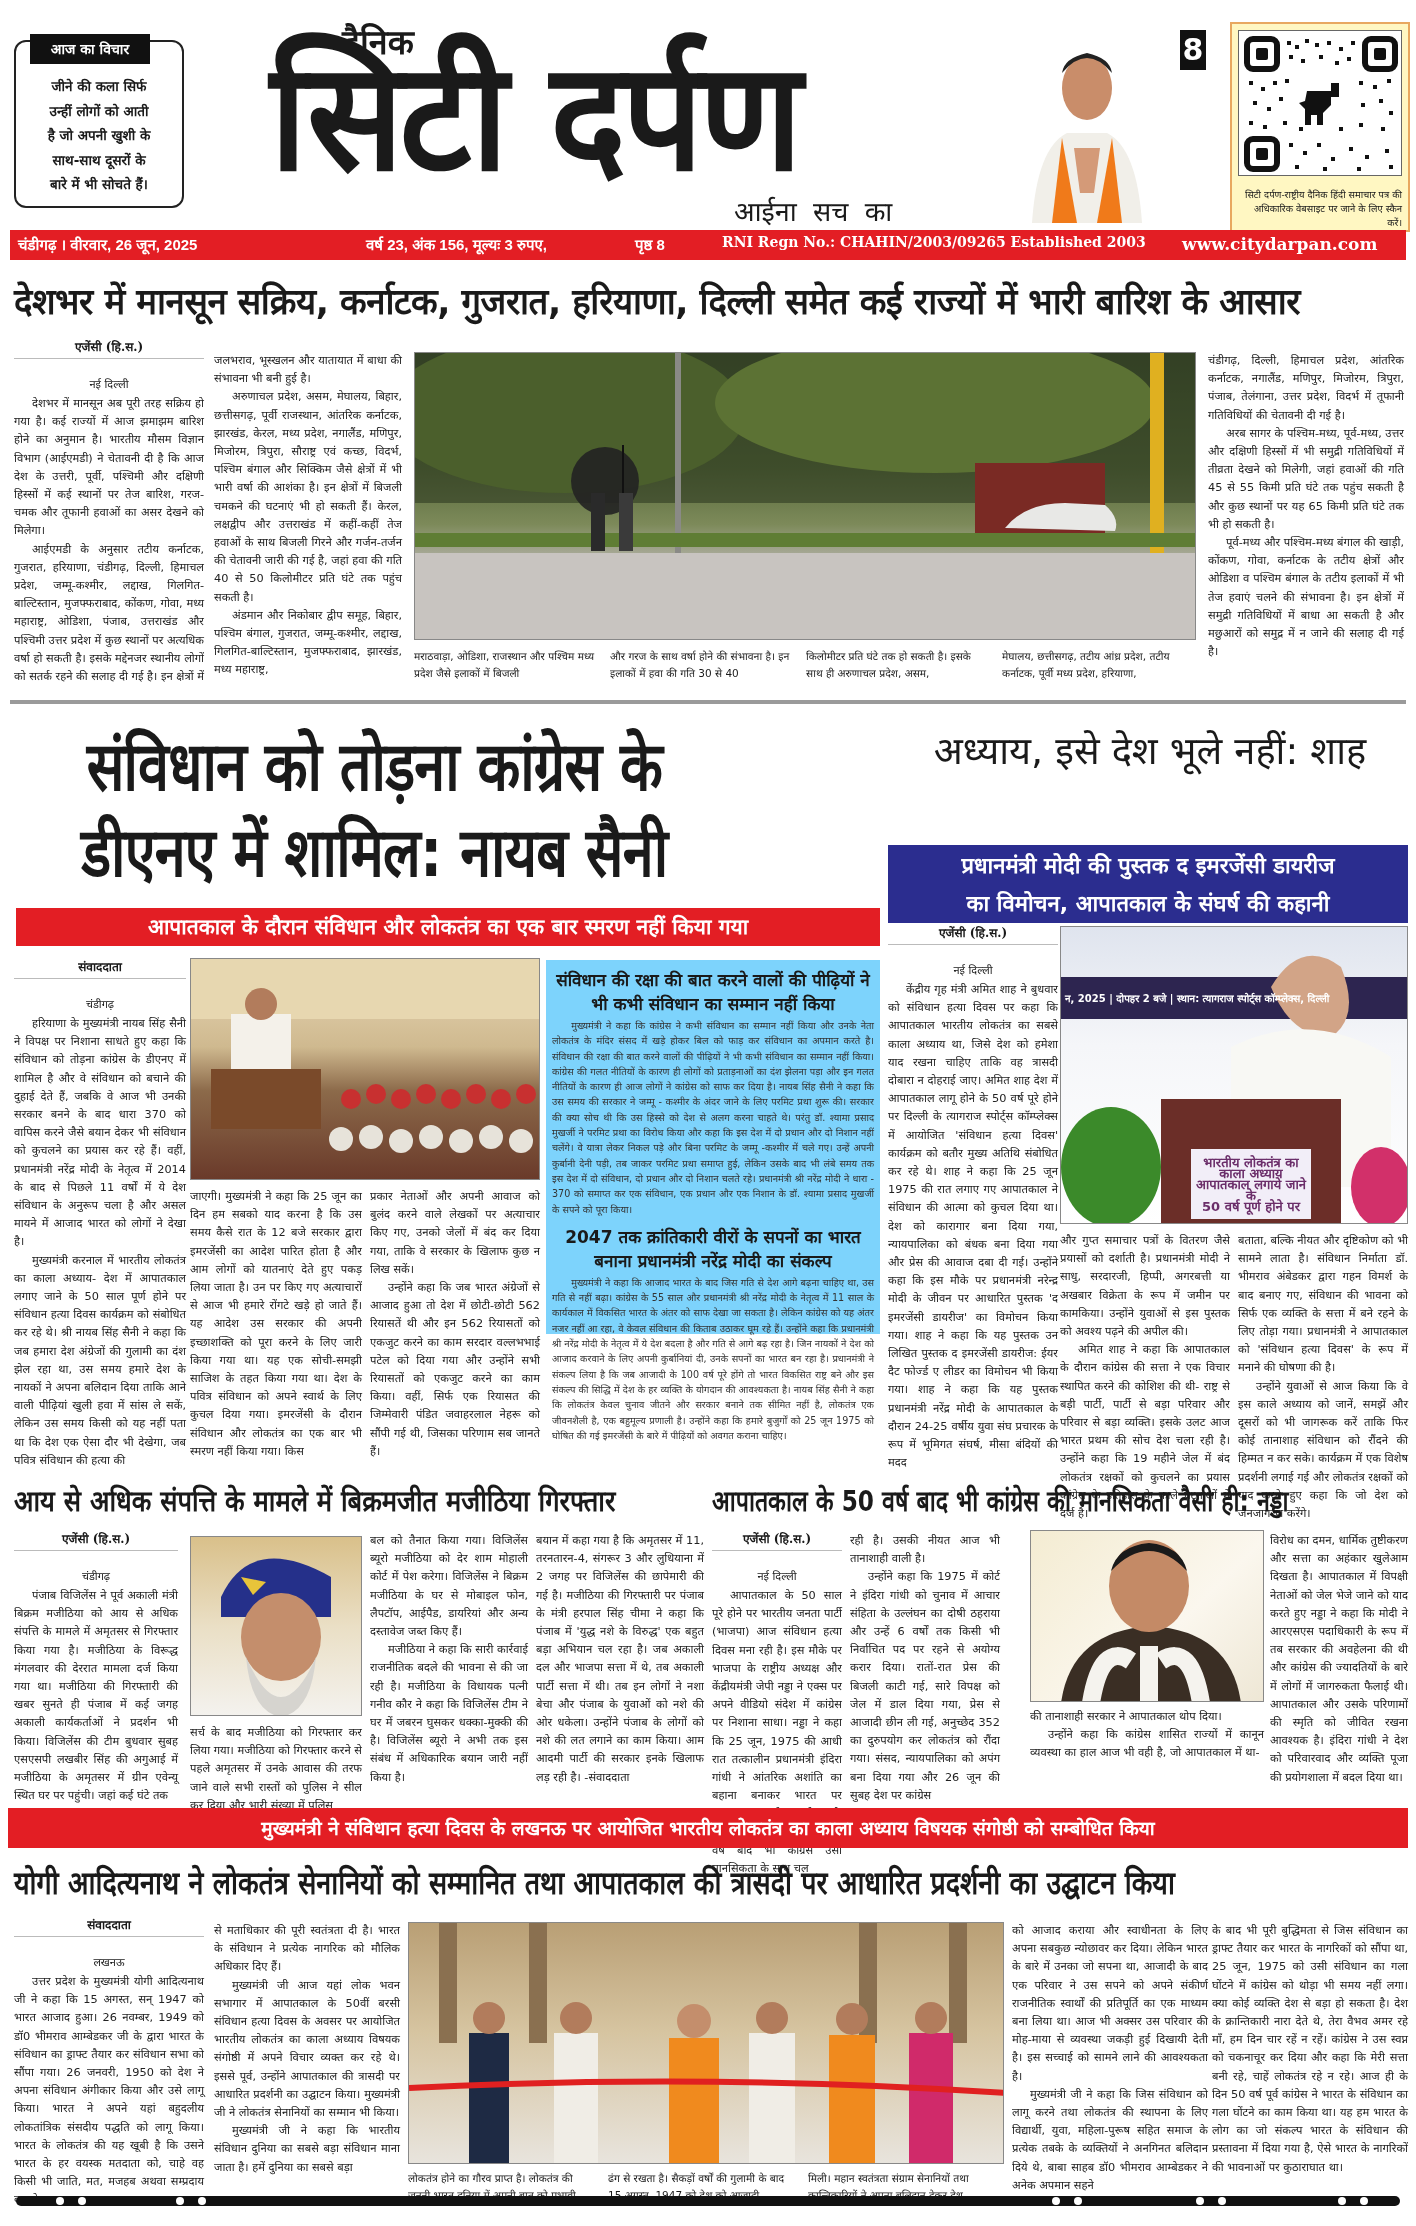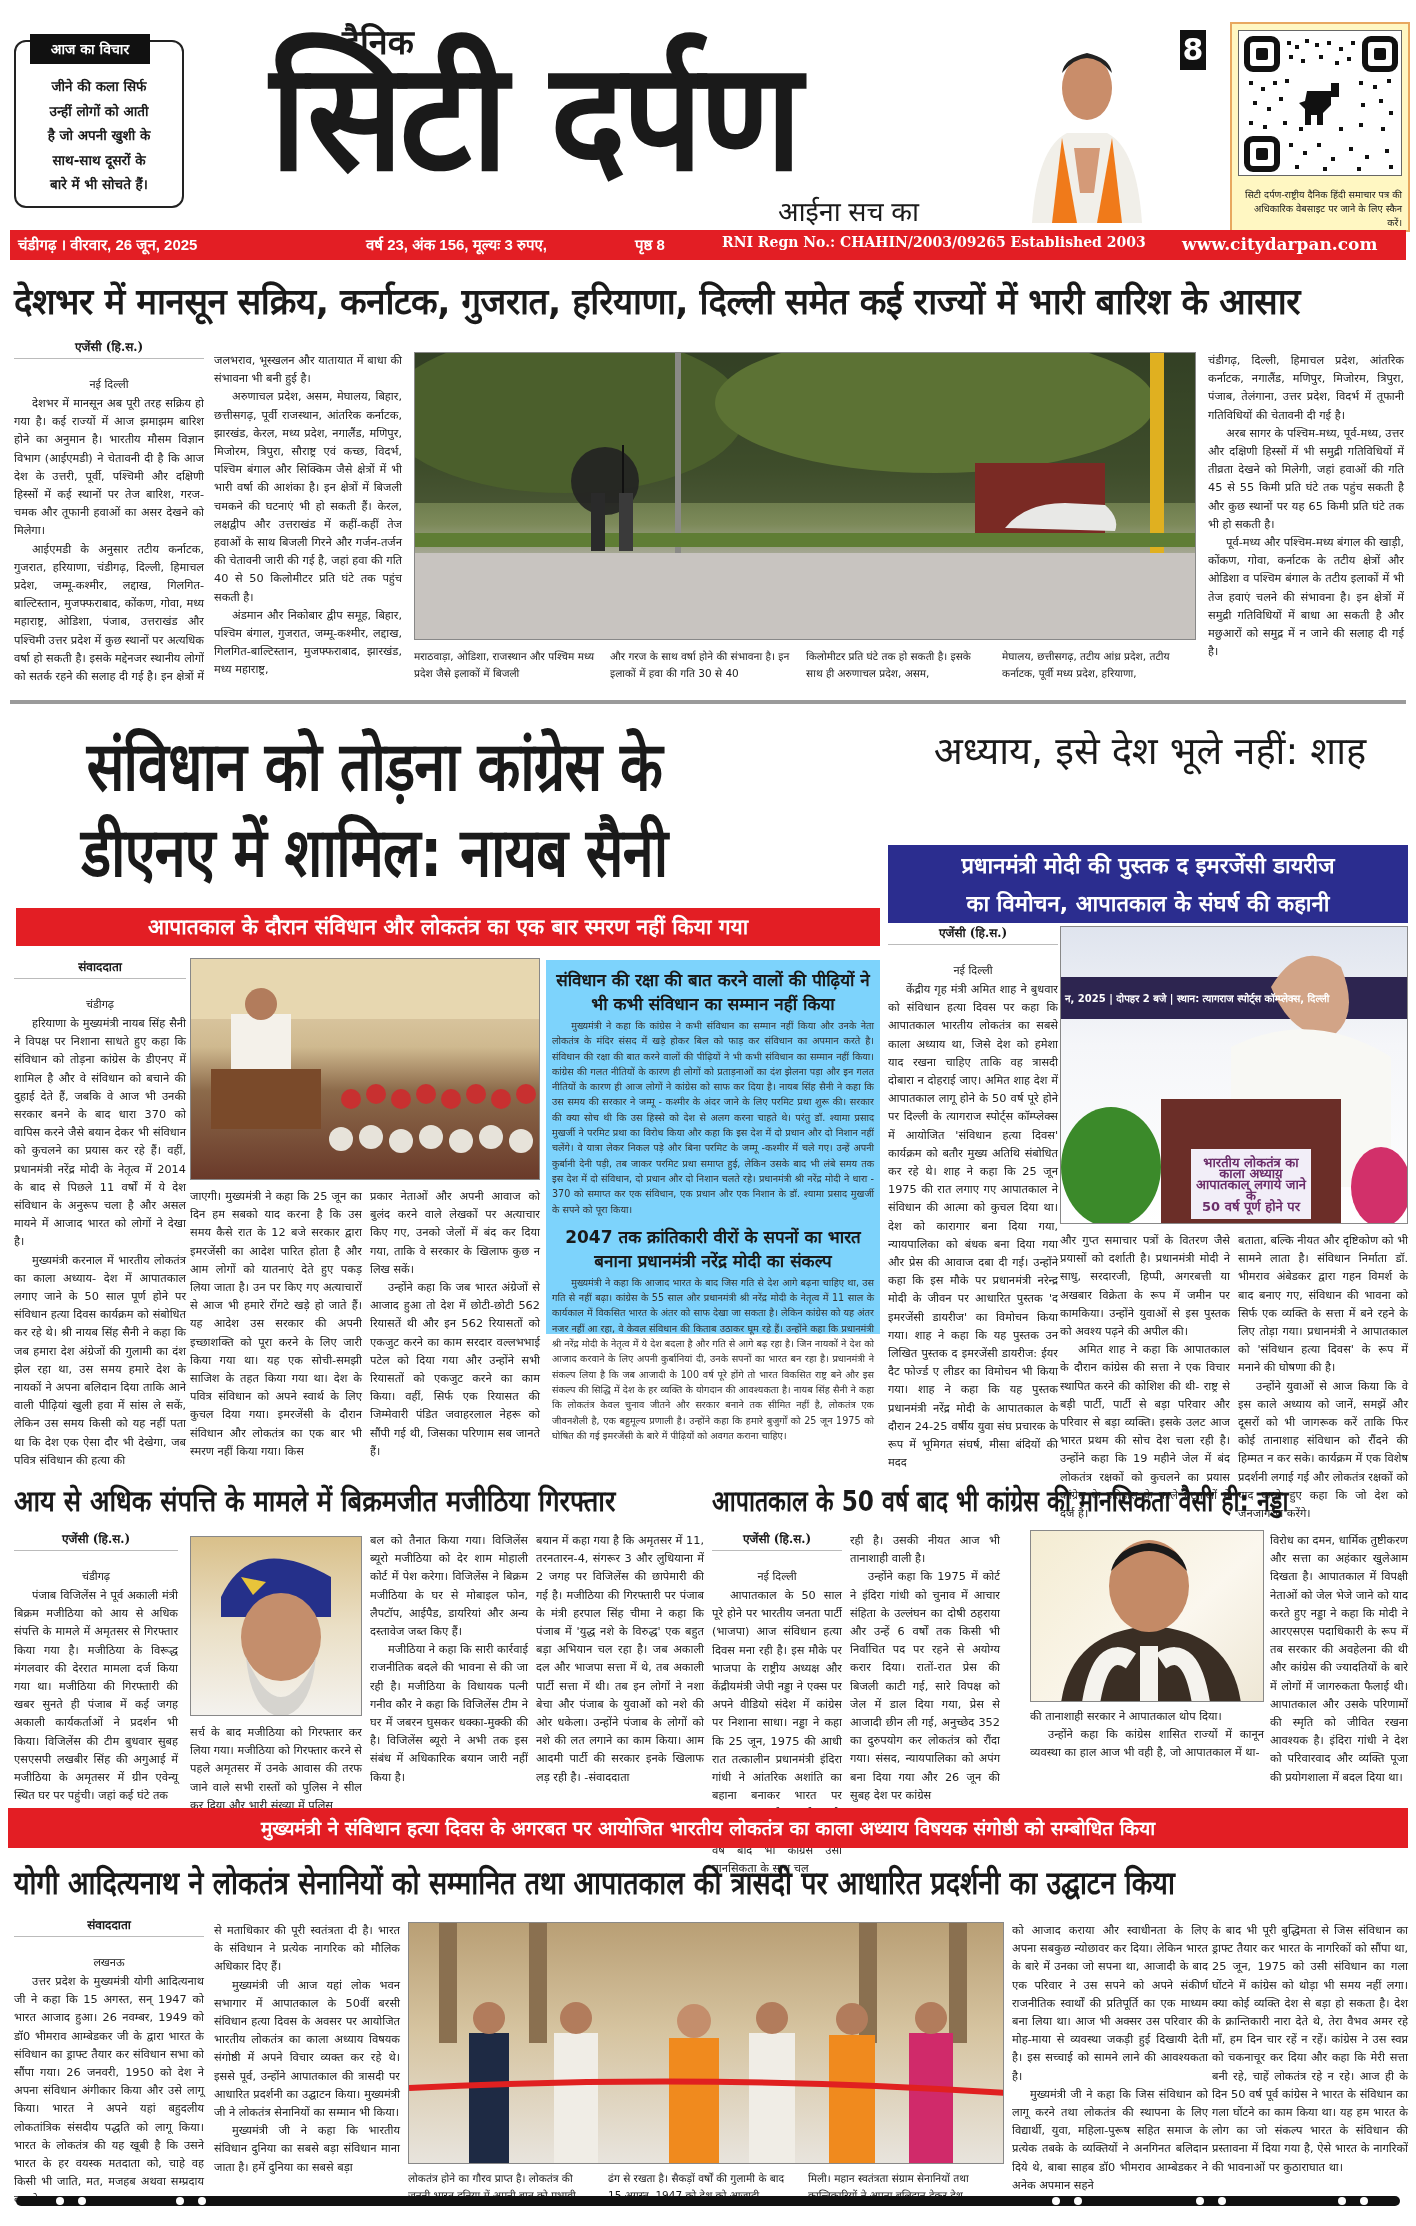--- a/index.html
+++ b/index.html
@@ -14,21 +14,21 @@
 .body-txt p{text-indent:1.6em}
 .byline{text-align:center;font-size:12px;border-bottom:1.5px solid #bbb;padding-bottom:3px;font-weight:bold}
 .dateline{text-align:center;font-size:11px;margin:17px 0 4px}
 .hr{position:absolute;height:4px;background:#9a9a9a}
 .photo{position:absolute;overflow:hidden;border:1px solid #888}
 .quote-box{position:absolute;left:14px;top:40px;width:170px;height:168px;border:2px solid #222;border-radius:12px;text-align:center;padding-top:26px}
 .quote-label{position:absolute;left:30px;top:34px;width:120px;height:30px;background:#111;color:#fff;font-size:14px;font-weight:bold;line-height:30px;text-align:center}
 .quote-text{font-size:13.5px;line-height:24.5px;font-weight:bold;font-family:"DejaVu Sans",sans-serif;padding:6px 6px 0}
 .masthead-small{position:absolute;left:342px;top:18px;font-size:34px;font-weight:bold;font-family:"DejaVu Sans",sans-serif}
 .masthead{position:absolute;left:270px;top:42px;font-size:150px;line-height:150px;font-weight:900;font-family:"DejaVu Sans",sans-serif;letter-spacing:-4px;transform:scaleX(0.95);transform-origin:left}
-.tagline{position:absolute;left:778px;top:192px;font-size:27px;font-family:Liberation Sans, sans-serif}
+.tagline{position:absolute;left:734px;top:192px;font-size:27px;font-family:Liberation Mono, monospace}
 .pageno{position:absolute;left:1180px;top:30px;width:26px;height:40px;background:#111;color:#fff;font-size:30px;font-weight:bold;text-align:center;line-height:40px;font-family:"DejaVu Sans",sans-serif}
 .qr-box{position:absolute;left:1230px;top:22px;width:180px;height:210px;background:#fff7c2;border:2px solid #e8a860;padding:6px}
 .qr{width:164px;height:146px;background:#fff;border:1px solid #666;position:relative;overflow:hidden}
 .qr-caption{font-size:9.5px;line-height:14px;text-align:right;margin-top:12px;font-family:"DejaVu Serif",serif}
 .infobar{position:absolute;left:10px;top:230px;width:1396px;height:30px;display:flex;align-items:center;font-weight:bold;font-size:15px}
 .infobar span{position:absolute;top:4px}
 .headline1{position:absolute;left:14px;top:276px;width:1396px;font-size:36px;font-weight:bold;font-family:"DejaVu Sans",sans-serif;white-space:nowrap;transform:scaleX(0.965);transform-origin:left;letter-spacing:-0.5px}
 .col{position:absolute}
 .bighead{position:absolute;left:34px;top:724px;width:830px;font-size:68px;line-height:86px;font-weight:900;font-family:"DejaVu Sans",sans-serif;text-align:center;transform:scaleX(0.82);transform-origin:left center;white-space:nowrap;letter-spacing:-1px}
 .redsub{position:absolute;left:16px;top:908px;width:864px;height:38px;font-size:21px;font-weight:bold;text-align:center;line-height:38px;font-family:"DejaVu Sans",sans-serif}
@@ -352,21 +352,21 @@
   </svg>
 </div>
 <div class="col body-txt" style="left:1030px;top:1708px;width:234px">
   <div>की तानाशाही सरकार ने आपातकाल थोप दिया।</div>
   <p>उन्होंने कहा कि कांग्रेस शासित राज्यों में कानून व्यवस्था का हाल आज भी वही है, जो आपातकाल में था-</p>
 </div>
 <div class="col body-txt" style="left:1270px;top:1532px;width:138px">
   <div>विरोध का दमन, धार्मिक तुष्टीकरण और सत्ता का अहंकार खुलेआम दिखता है। आपातकाल में विपक्षी नेताओं को जेल भेजे जाने को याद करते हुए नड्डा ने कहा कि मोदी ने आरएसएस पदाधिकारी के रूप में तब सरकार की अवहेलना की थी और कांग्रेस की ज्यादतियों के बारे में लोगों में जागरुकता फैलाई थी। आपातकाल और उसके परिणामों की स्मृति को जीवित रखना आवश्यक है। इंदिरा गांधी ने देश को परिवारवाद और व्यक्ति पूजा की प्रयोगशाला में बदल दिया था।</div>
 </div>
 
-<div class="redband red">मुख्यमंत्री ने संविधान हत्या दिवस के अगरबत पर आयोजित भारतीय लोकतंत्र का काला अध्याय विषयक संगोष्ठी को सम्बोधित किया</div>
+<div class="redband red">मुख्यमंत्री ने संविधान हत्या दिवस के लखनऊ पर आयोजित भारतीय लोकतंत्र का काला अध्याय विषयक संगोष्ठी को सम्बोधित किया</div>
 <div class="yogihead">योगी आदित्यनाथ ने लोकतंत्र सेनानियों को सम्मानित तथा आपातकाल की त्रासदी पर आधारित प्रदर्शनी का उद्घाटन किया</div>
 
 <div class="col" style="left:14px;top:1916px;width:190px">
   <div class="byline">संवाददाता</div>
   <div class="dateline">लखनऊ</div>
   <div class="body-txt">
       <p>उत्तर प्रदेश के मुख्यमंत्री योगी आदित्यनाथ जी ने कहा कि 15 अगस्त, सन् 1947 को भारत आजाद हुआ। 26 नवम्बर, 1949 को डॉ0 भीमराव आम्बेडकर जी के द्वारा भारत के संविधान का ड्राफ्ट तैयार कर संविधान सभा को सौंपा गया। 26 जनवरी, 1950 को देश ने अपना संविधान अंगीकार किया और उसे लागू किया। भारत ने अपने यहां बहुदलीय लोकतांत्रिक संसदीय पद्धति को लागू किया। भारत के लोकतंत्र की यह खूबी है कि उसने भारत के हर वयस्क मतदाता को, चाहे वह किसी भी जाति, मत, मजहब अथवा सम्प्रदाय का हो, समान रूप</p>
     </div>
 </div>
 <div class="col body-txt" style="left:214px;top:1922px;width:186px">

